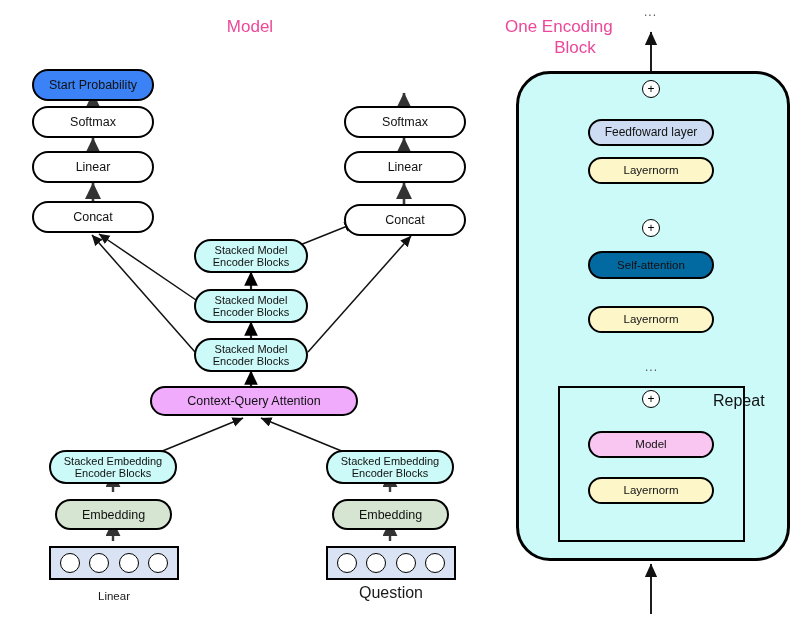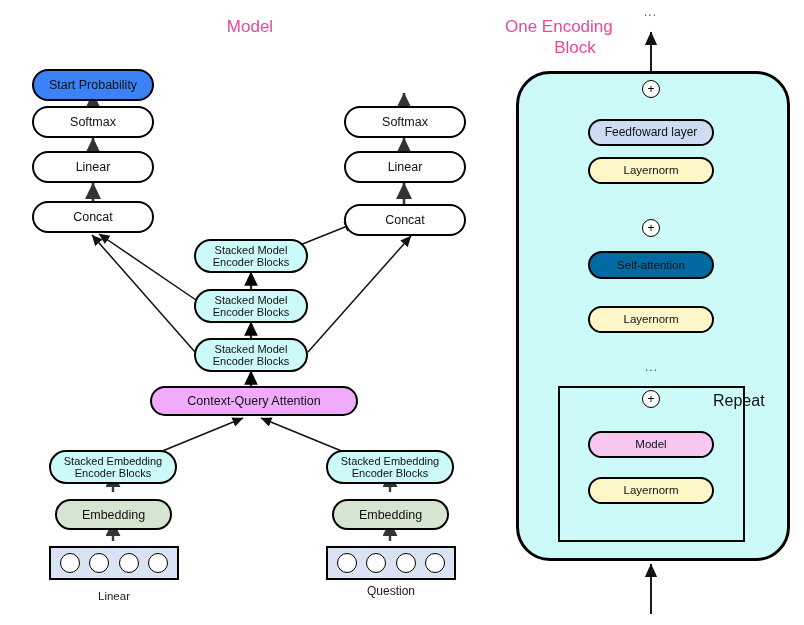--- a/index.html
+++ b/index.html
@@ -267,21 +267,21 @@
   </div>
   <div class="node rounded" style="left:332px; top:499px; width:117px; height:31px; background:#d6e5d1; font-size:12.5px;">
     <span>Embedding</span>
   </div>
   <div class="token-row" style="left:326px; top:546px; width:130px; height:34px; background:#dae3f3;">
     <span class="token-circle"></span>
     <span class="token-circle"></span>
     <span class="token-circle"></span>
     <span class="token-circle"></span>
   </div>
-  <div class="caption" style="left:326px; top:584px; width:130px; font-size:12px;">Question</div>
+  <div class="caption" style="left:326px; top:584px; width:130px; font-size:16px;">Question</div>
 
   <div class="title-text" style="left:505px; top:17px; width:140px; font-size:17px; text-align:left;">One Encoding</div>
   <div class="title-text" style="left:505px; top:38px; width:140px; font-size:17px; ">Block</div>
 
   <div class="ellipsis" style="left:644px; top:5px; font-size:12px;">...</div>
 
   <div class="enc-container" style="left:516px; top:71px; width:274px; height:490px; background:#ccfaf8;"></div>
 
   <div class="plus-node" style="left:642px; top:80px;">
     <span>+</span>

